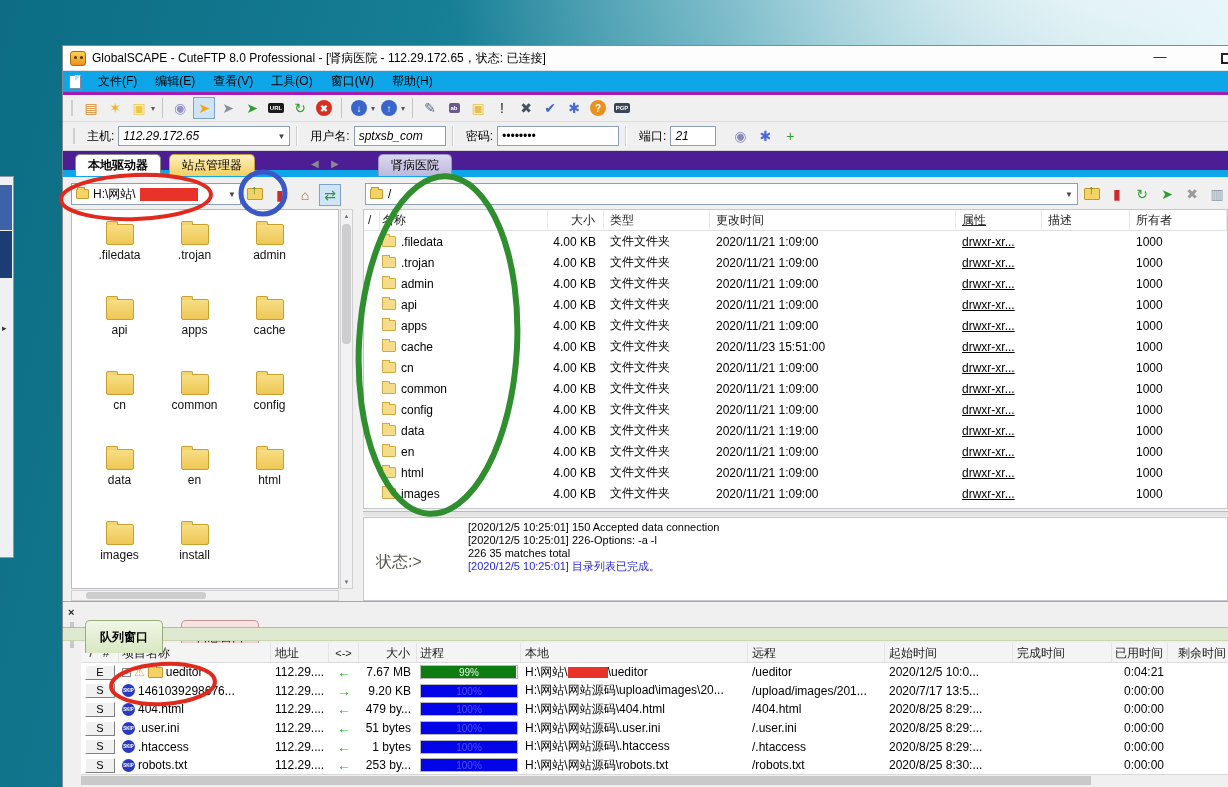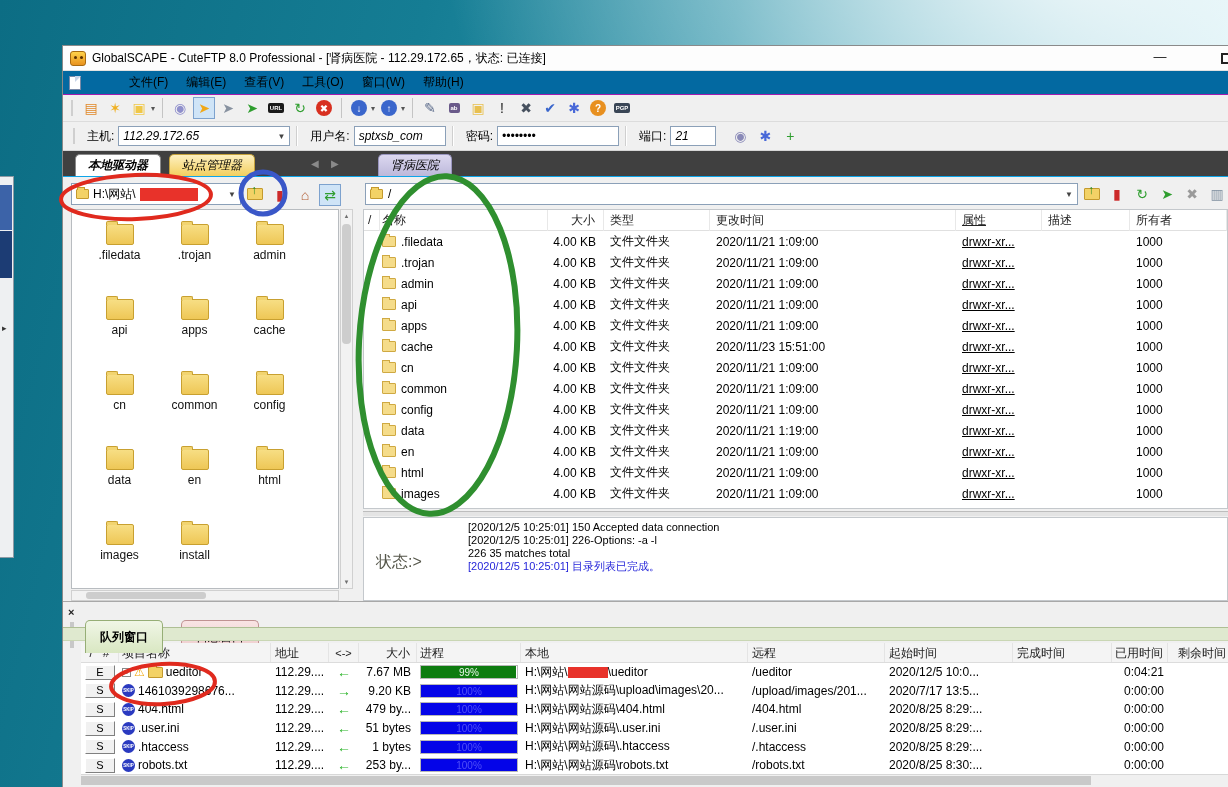--- a/index.html
+++ b/index.html
@@ -15,42 +15,42 @@
   .behind .b2 { position:absolute; left:0; top:54px; width:12px; height:47px; background:#1c3c74; }
   .behind .arr { position:absolute; left:2px; top:146px; font-size:9px; color:#333; }
   
   .app { position:absolute; left:62px; top:45px; right:0; bottom:0; background:#f0f0f0; border:1px solid #8a8a8a; border-right:none; border-bottom:none; }
   .titlebar { position:relative; height:25px; background:#fdfdfd; border-bottom:1px solid #e2e2e2; display:flex; align-items:center; padding-left:7px; }
   .appicon { width:16px; height:15px; border-radius:3px; background:linear-gradient(#ffd24a,#e8921e); border:1px solid #a86a10; position:relative; margin-right:6px; }
   .appicon:before { content:""; position:absolute; left:3px; top:4px; width:3px; height:3px; background:#5a3000; border-radius:50%; box-shadow:6px 0 0 #5a3000; }
   .wtitle { font-size:12px; color:#000; }
   .winmin { position:absolute; right:56px; top:3px; width:24px; height:18px; text-align:center; font-size:13px; color:#111; cursor:default; }
   .winmax { position:absolute; right:-7px; top:7px; width:14px; height:11px; border:2px solid #222; background:#fdfdfd; }
-  .menubar { height:24px; background:#0369a1; border-bottom:1px solid #a21caf; display:flex; align-items:center; padding-left:4px;gap:31px; }
+  .menubar { height:24px; background:#0ea5e9; border-bottom:3px solid #a21caf; display:flex; align-items:center; padding-left:4px; }
   .grip { width:4px; height:16px; border-left:2px solid #cfcfcf; margin:0 4px; }
   .docicon { width:12px; height:14px; background:#fff; border:1px solid #7a8aa8; margin:0 8px 0 2px; position:relative; }
   .docicon:before { content:""; position:absolute; right:-1px; top:-1px; border:3px solid; border-color:#c8d4e8 transparent transparent #c8d4e8; }
   .mitem { padding:3px 9px; }
   .toolbar { height:27px; background:#f0f0f0; border-bottom:1px solid #dcdcdc; display:flex; align-items:center; padding-left:4px; }
   .ticon { width:22px; height:22px; display:inline-flex; align-items:center; justify-content:center; margin:0 1px; border:1px solid transparent; position:relative; }
   .ticon.sel { background:#cfe4f7; border-color:#7da2ce; }
   .tg { font-size:14px; line-height:1; }
   .tbadge { font-size:6px; font-weight:bold; color:#fff; padding:2px 2px; border-radius:2px; letter-spacing:0; }
   .tcirc { width:16px; height:16px; border-radius:50%; color:#fff; font-size:10px; font-weight:bold; display:flex; align-items:center; justify-content:center; }
   .tdd { font-size:8px; color:#555; margin:0 2px 0 0; }
   .tsep { width:1px; height:20px; background:#c4c4c4; margin:0 5px; }
   
   .connbar { height:29px; background:#f0f0f0; border-bottom:1px solid #d6d6d6; display:flex; align-items:center; padding-left:6px; }
   .clabel { margin:0 4px 0 6px; }
   .cinput { height:20px; background:#fff; border:1px solid #8ba0b8; display:flex; align-items:center; padding:0 4px; font-size:12px;font-style:italic; }
   .combo { justify-content:space-between; }
   .chev { font-size:8px; color:#444; }
   .csep { width:2px; height:20px; border-left:1px solid #cfcfcf; border-right:1px solid #fff; margin:0 6px; }
   
-  .tabrow { height:26px; position:relative; background:#404040; border-bottom:1px solid #0ea5e9;font-style:italic; }
+  .tabrow { height:26px; position:relative; background:#4c1d95; border-bottom:7px solid #0ea5e9; }
   .tab { position:absolute; top:3px; height:22px; padding:0 12px; display:flex; align-items:center; border:1px solid #8a8a8a; border-bottom:none; border-radius:5px 5px 0 0; font-size:12px; }
   .tab-local { left:12px; background:#fff; font-weight:bold; z-index:2; }
   .tab-sitemgr { left:106px; background:linear-gradient(#fdf0c0,#f3cf5e); border-color:#c5a23c; }
   .tab-remote { left:315px; background:linear-gradient(#dcd8f0,#bcb8da); border-color:#9a96c0; }
   .tabarrow { position:absolute; top:7px; font-size:10px; color:#8a8a8a; }
   
   .panes { position:absolute; left:0; right:0; top:131px; height:424px; }
   .localpane { position:absolute; left:8px; width:282px; top:0; bottom:0; }
   .remotepane { position:absolute; left:300px; right:0; top:0; bottom:0; }
   .pathrow { position:absolute; left:0; right:0; top:2px; height:30px; display:flex; align-items:center; }

